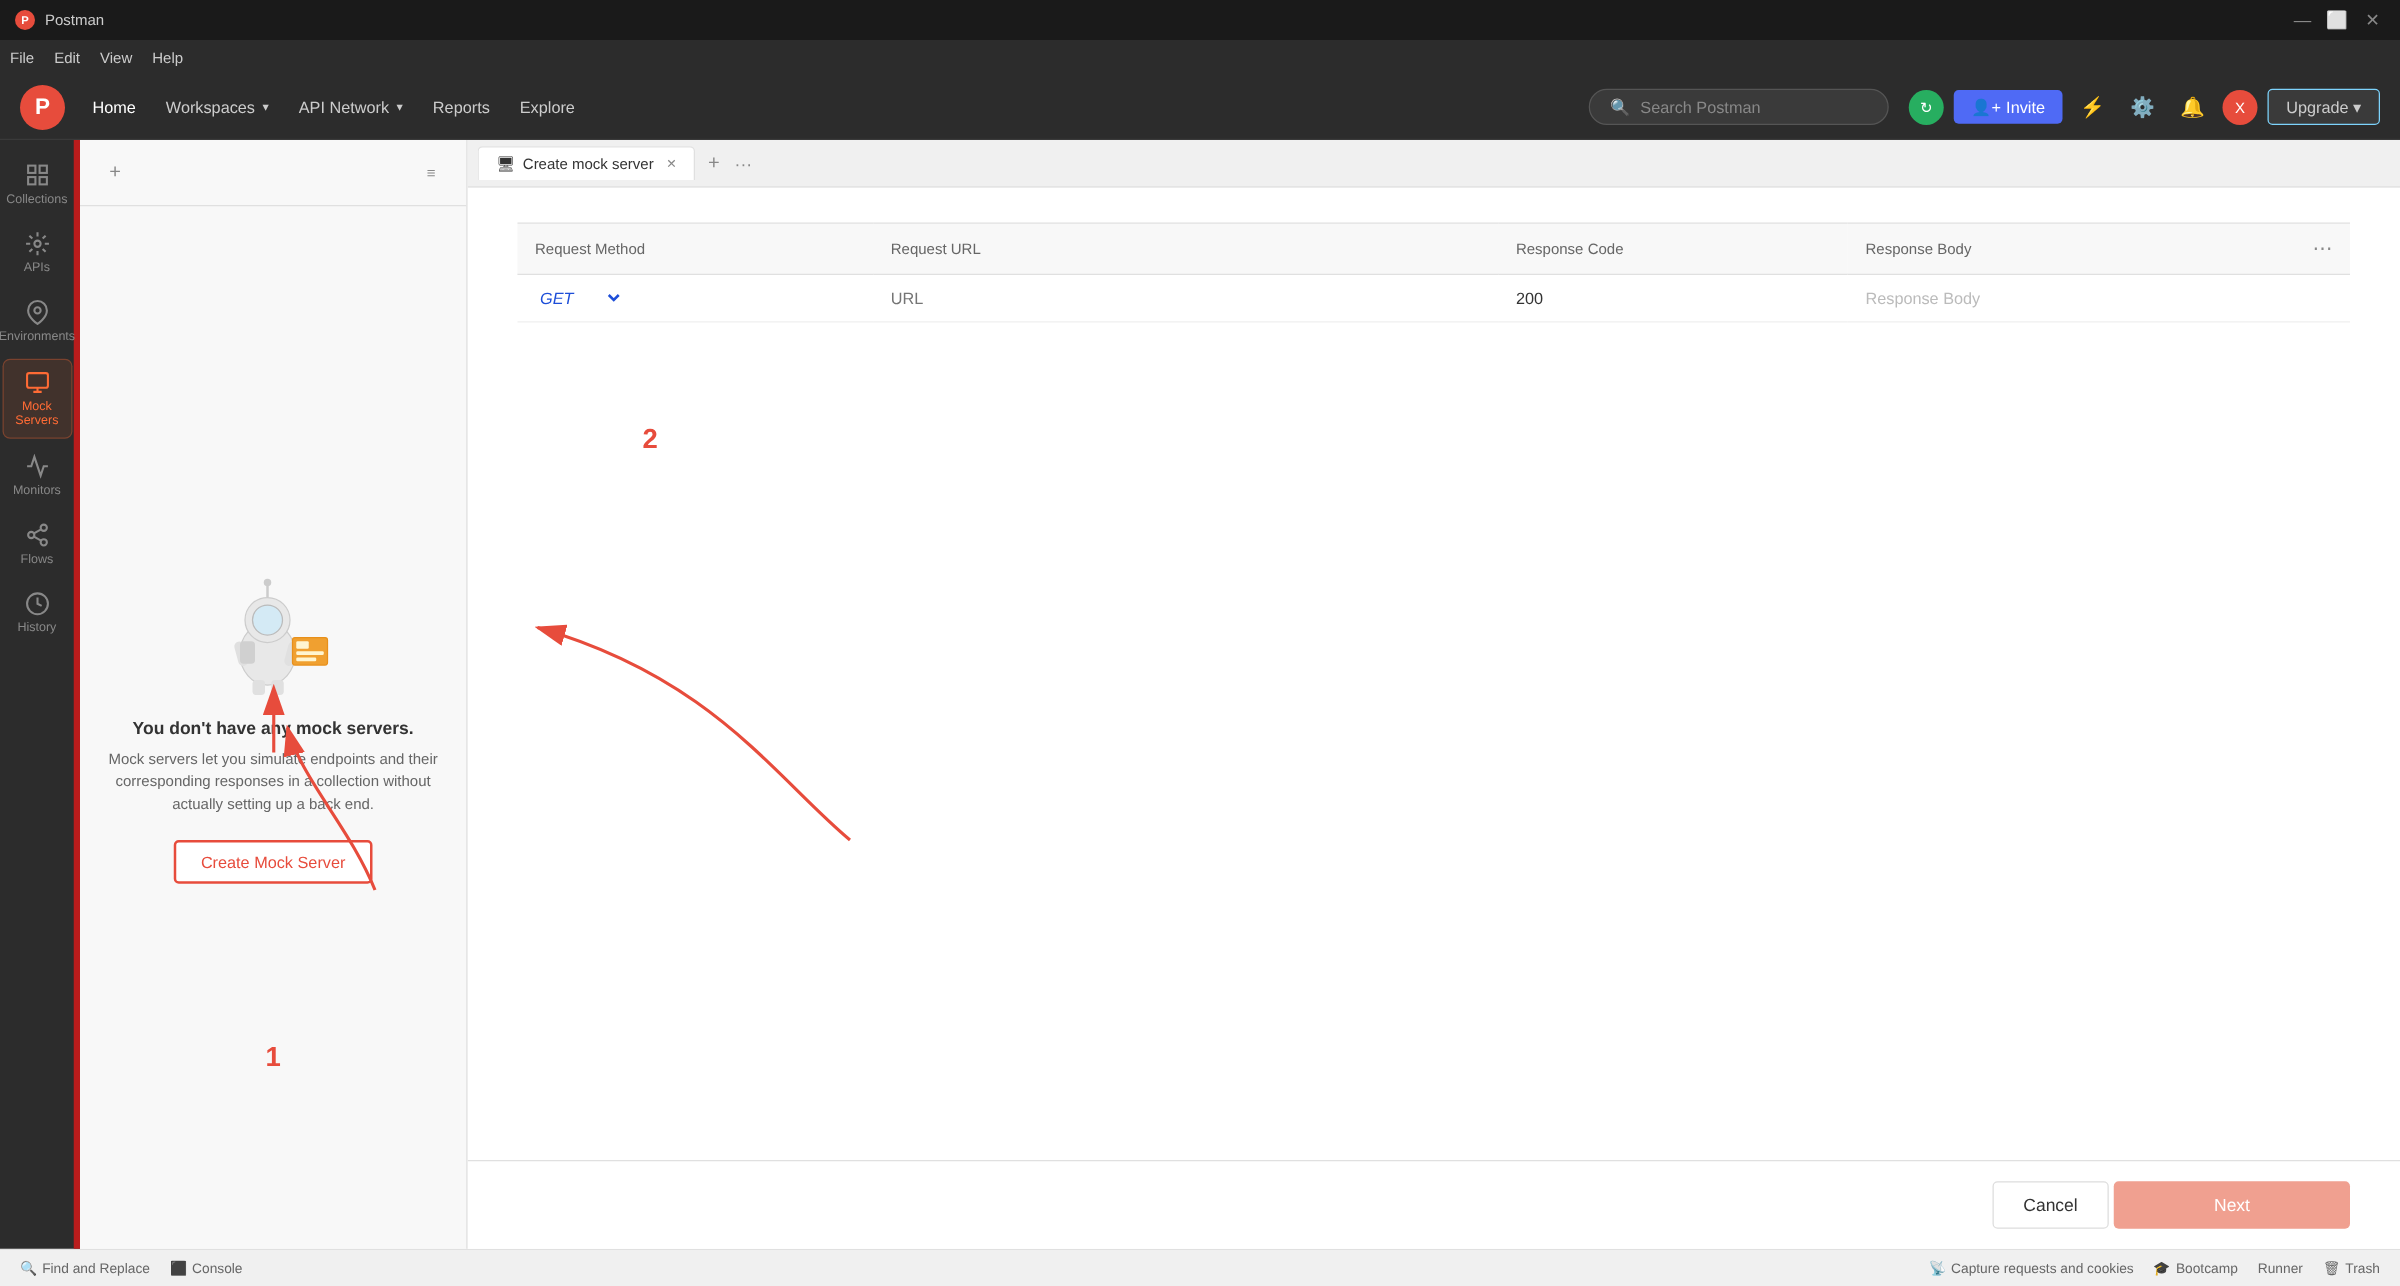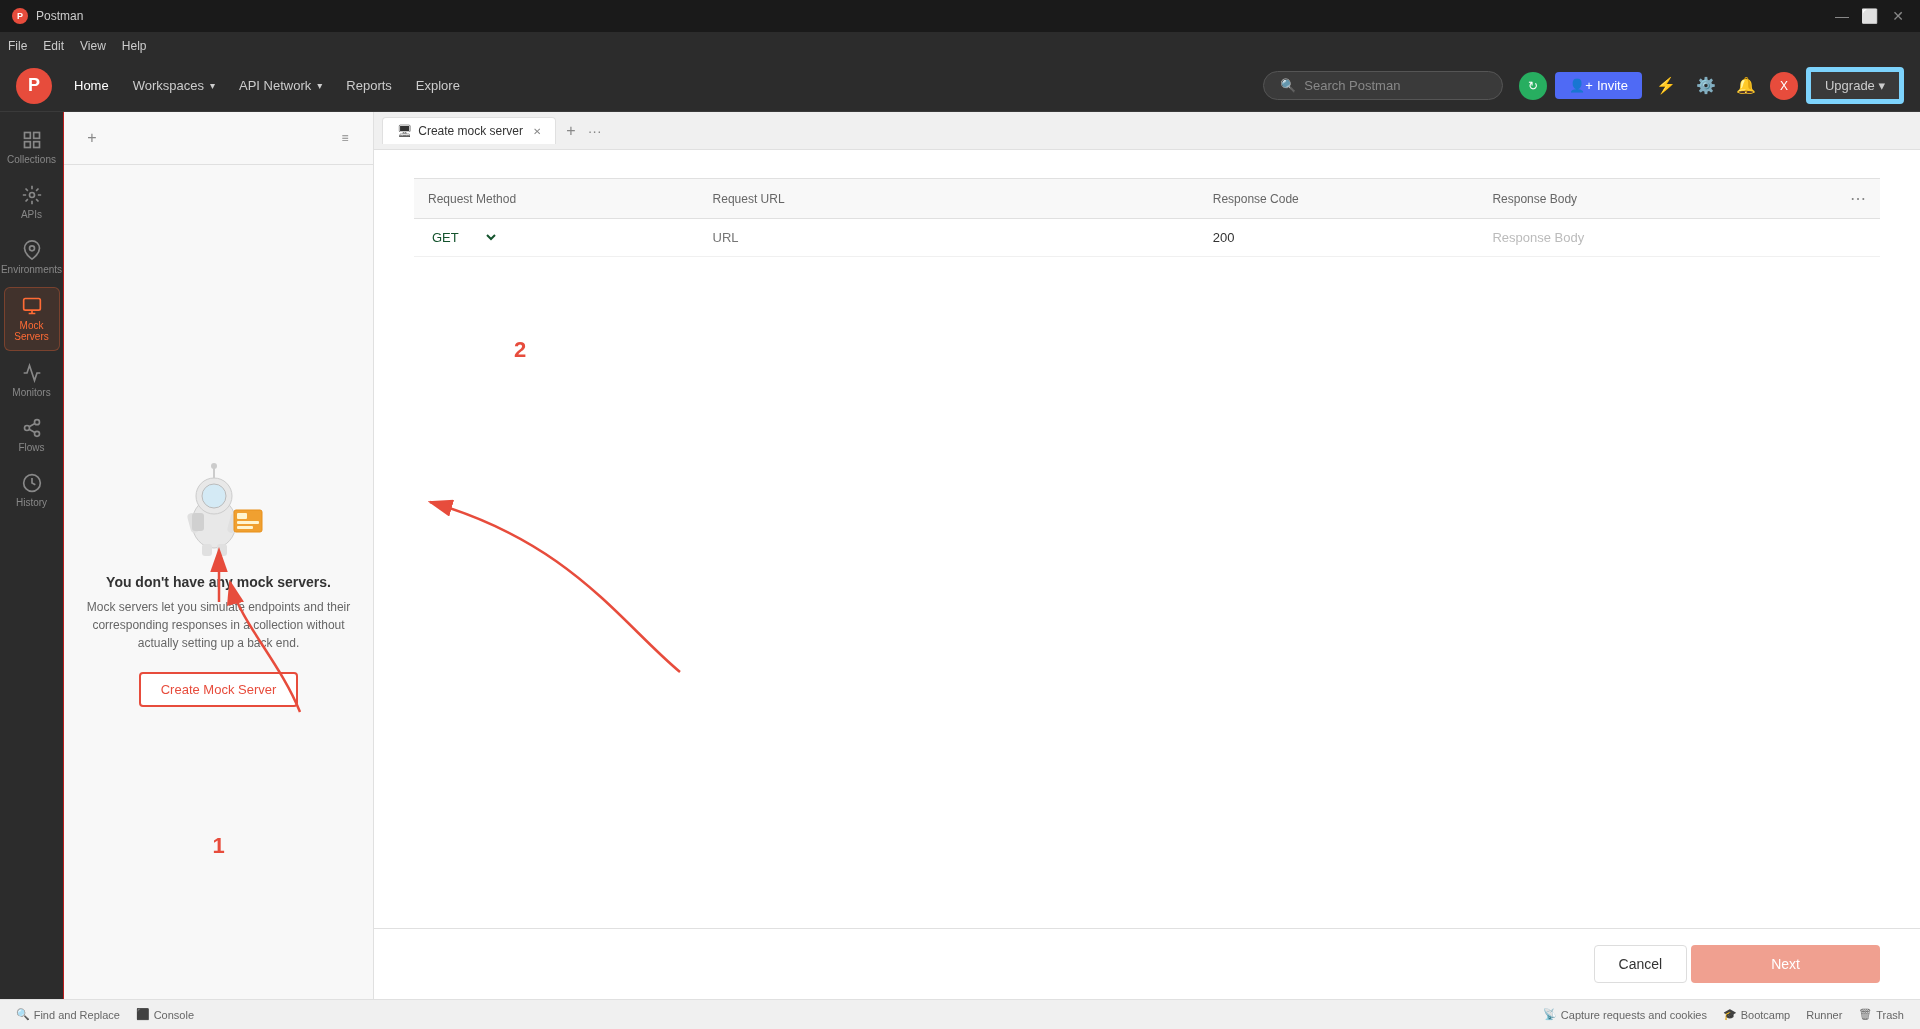--- a/index.html
+++ b/index.html
@@ -19,28 +19,28 @@
     
     .navbar { height: 52px; background: #2c2c2c; display: flex; align-items: center; padding: 0 16px; gap: 0; border-bottom: 1px solid #3a3a3a; }
     .nav-logo { width: 36px; height: 36px; background: #e74c3c; border-radius: 50%; display: flex; align-items: center; justify-content: center; color: white; font-size: 18px; font-weight: bold; margin-right: 12px; }
     .nav-items { display: flex; align-items: center; gap: 4px; flex: 1; }
     .nav-item { color: #ccc; font-size: 13px; padding: 6px 10px; cursor: pointer; display: flex; align-items: center; gap: 4px; border-radius: 4px; }
     .nav-item.active { color: white; }
     .search-bar { background: #3a3a3a; border: 1px solid #555; border-radius: 20px; padding: 6px 16px; display: flex; align-items: center; gap: 8px; color: #888; font-size: 13px; width: 240px; cursor: pointer; }
     .nav-right { display: flex; align-items: center; gap: 8px; margin-left: 16px; }
     .btn-invite { background: #4f6af5; color: white; border: none; border-radius: 4px; padding: 6px 14px; font-size: 13px; cursor: pointer; display: flex; align-items: center; gap: 4px; }
     .nav-icon-btn { width: 32px; height: 32px; border-radius: 50%; background: transparent; border: none; color: #ccc; cursor: pointer; display: flex; align-items: center; justify-content: center; font-size: 16px; }
-    .btn-upgrade { background: #3a3a3a; color: #ccc; border: 5px solid #7dd3fc; border-radius: 4px; padding: 6px 14px; font-size: 13px; cursor: pointer; }
+    .btn-upgrade { background: #3a3a3a; color: #ccc; border: 1px solid #7dd3fc; border-radius: 4px; padding: 6px 14px; font-size: 13px; cursor: pointer; }
     .env-icon { width: 28px; height: 28px; border-radius: 50%; background: #27ae60; display: flex; align-items: center; justify-content: center; color: white; font-size: 12px; }
 
     
     .app-body { display: flex; height: calc(1029px - 32px - 28px - 52px - 30px); }
 
     
-    .sidebar-icons { width: 64px; background: #2c2c2c; display: flex; flex-direction: column; align-items: center; padding: 8px 0; border-right: 1px solid #b91c1c; }
+    .sidebar-icons { width: 64px; background: #2c2c2c; display: flex; flex-direction: column; align-items: center; padding: 8px 0; border-right: 5px solid #b91c1c; }
     .sidebar-icon-item { display: flex; flex-direction: column; align-items: center; padding: 8px 6px; cursor: pointer; border-radius: 6px; margin: 2px 0; color: #888; font-size: 10px; gap: 4px; width: 56px; text-align: center; }
     .sidebar-icon-item.active { color: #ff6b35; background: rgba(255,107,53,0.1); border: 1px solid rgba(255,107,53,0.3); }
     .sidebar-icon-item svg { width: 20px; height: 20px; }
 
     
     .left-panel { width: 310px; background: #f8f8f8; border-right: 1px solid #e0e0e0; display: flex; flex-direction: column; }
     .left-panel-header { padding: 10px 12px; display: flex; align-items: center; justify-content: space-between; border-bottom: 1px solid #e0e0e0; }
     .left-panel-content { flex: 1; display: flex; flex-direction: column; align-items: center; justify-content: center; padding: 20px; text-align: center; }
 
     
@@ -71,21 +71,21 @@
     
     .info-text { font-size: 13px; color: #444; margin-bottom: 20px; }
     .info-text a { color: #4f6af5; text-decoration: none; }
 
     
     .mock-table { width: 100%; border-collapse: collapse; }
     .mock-table th { background: #f8f8f8; padding: 10px 14px; text-align: left; font-size: 12px; color: #666; font-weight: 500; border-bottom: 1px solid #e0e0e0; border-top: 1px solid #e0e0e0; }
     .mock-table td { padding: 10px 14px; border-bottom: 1px solid #f0f0f0; font-size: 13px; color: #333; }
     .mock-table th:last-child, .mock-table td:last-child { text-align: right; }
     .th-dots { font-size: 16px; color: #888; }
-    .method-select { background: transparent; border: none; font-size: 13px; color: #14532d; cursor: pointer; }
+    .method-select { background: transparent; border: none; font-size: 13px; color: #1d4ed8; cursor: pointer; font-style: italic; }
     .url-input { border: none; outline: none; color: #999; font-size: 13px; width: 100%; background: transparent; }
     .response-body-placeholder { color: #bbb; font-size: 13px; }
 
     
     .action-bar { padding: 16px 40px; background: #fff; border-top: 1px solid #e0e0e0; display: flex; justify-content: flex-end; gap: 4px; }
     .btn-cancel { background: white; border: 1px solid #ddd; border-radius: 4px; padding: 10px 24px; font-size: 14px; color: #333; cursor: pointer; }
     .btn-next { background: #f0a090; border: none; border-radius: 4px; padding: 10px 80px; font-size: 14px; color: white; cursor: pointer; }
 
     
     .statusbar { height: 30px; background: #f0f0f0; border-top: 1px solid #e0e0e0; display: flex; align-items: center; padding: 0 16px; gap: 24px; font-size: 11px; color: #666; justify-content: space-between; }

